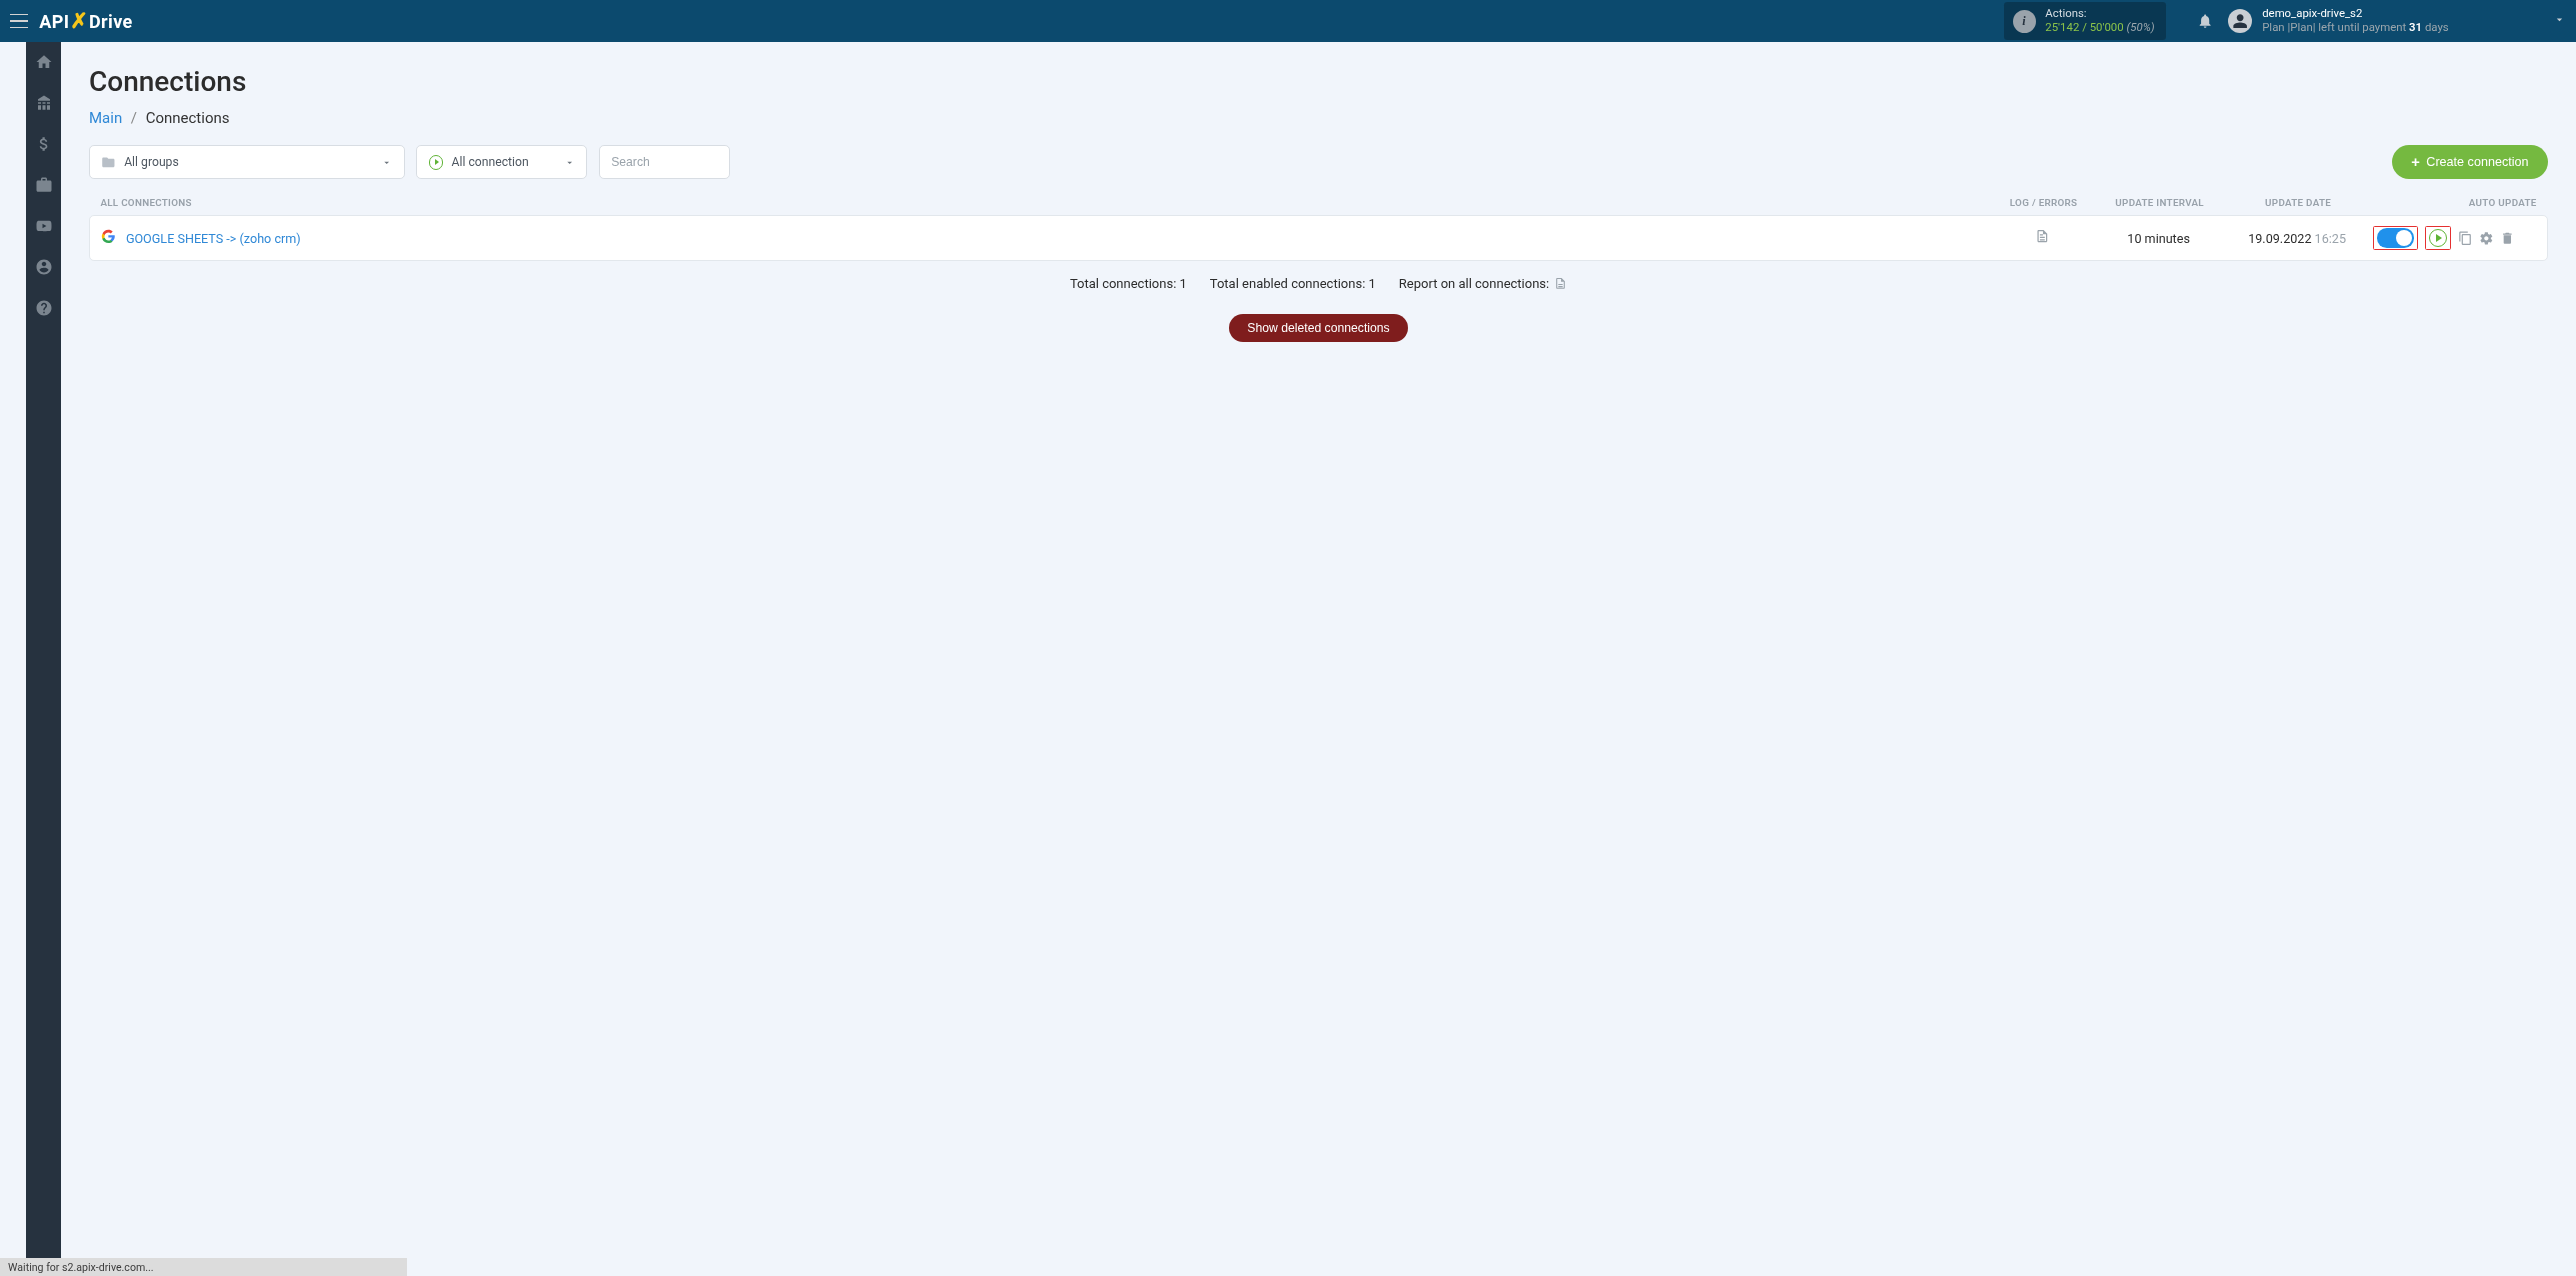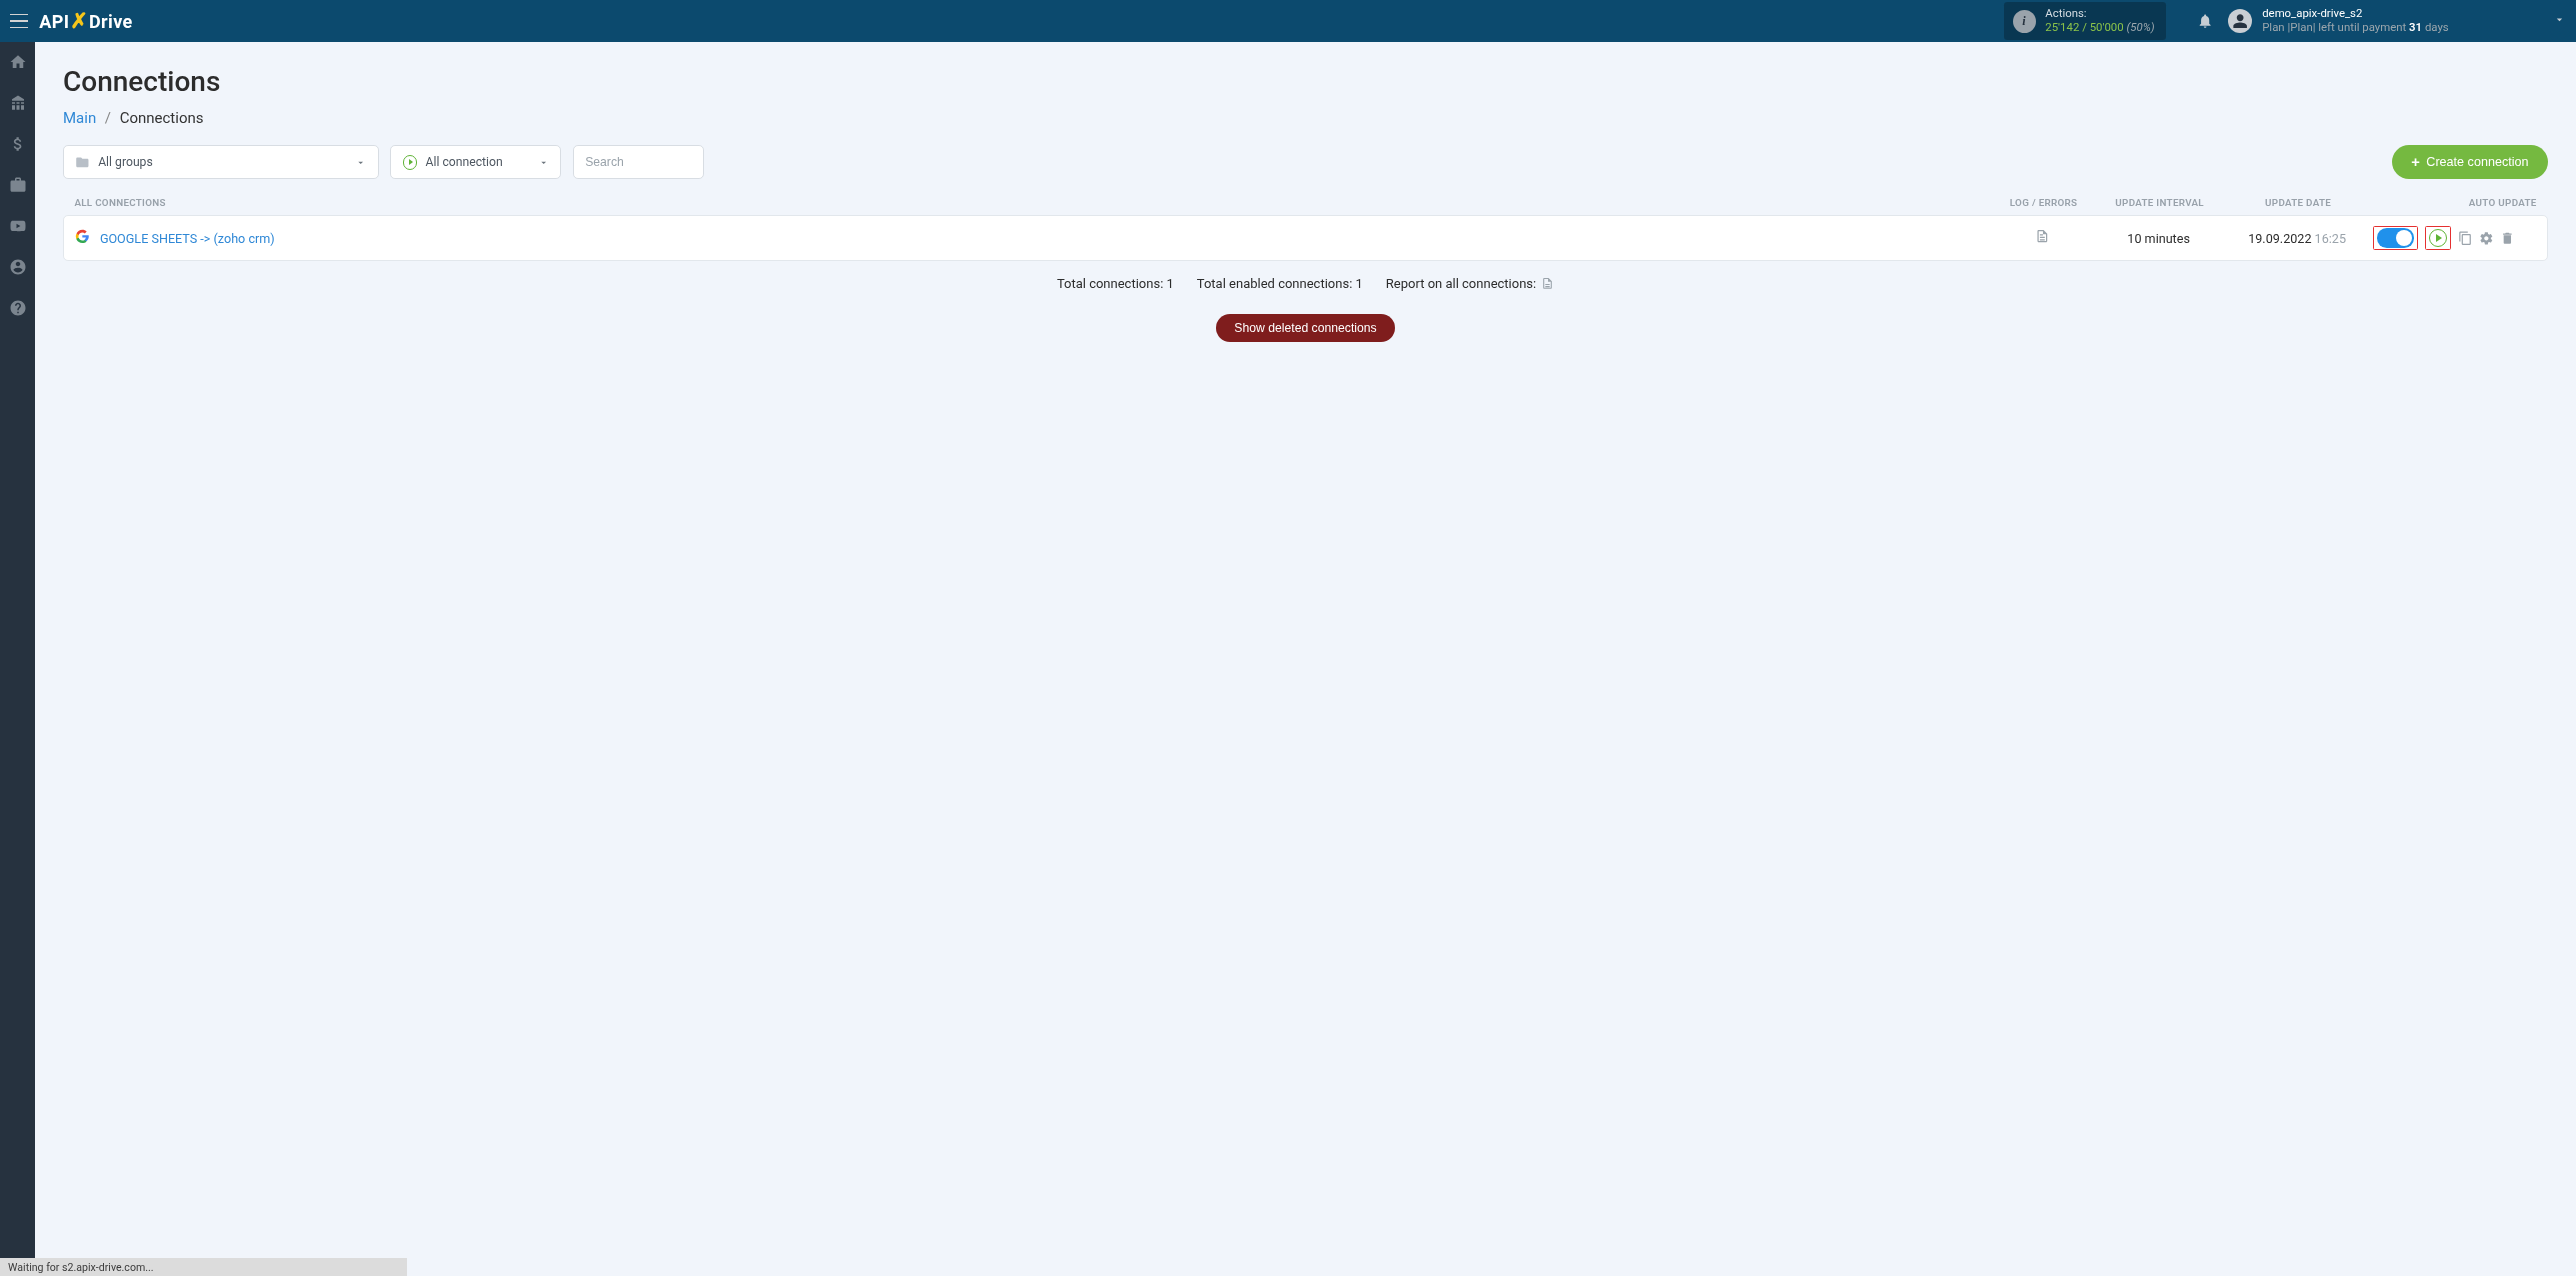--- a/index.html
+++ b/index.html
@@ -49,21 +49,21 @@
   .user-avatar { width:24.4px;height:24.4px;border-radius:50%;background:#c9ced3;display:flex;align-items:center;justify-content:center; }
   .user-avatar svg { fill:#26323f; }
   .user-info { line-height:1.2; font-size:11.4px; }
   .user-info .uname { color:#fff; }
   .user-info .plan { color:#9ba6ad; }
   .user-info .plan .days { color:#fff; font-weight:600; }
   .chev-down { margin-left:98px; cursor:pointer; }
   .chev-down svg { fill:#c7ced4; }
 
   
-  .layout { display:flex; min-height: calc(100vh - 42px); }
+  .layout { display:flex; min-height: calc(100vh - 42px); padding-left: 26px; }
   .sidebar {
     width:35px; background:#26323f;
     display:flex; flex-direction:column; align-items:center;
     padding-top:11.4px; gap:23px;
   }
   .sidebar .nav-icon { width:18px;height:18px; fill:#7b858f; cursor:pointer; }
 
   
   .main { flex:1; padding:23px 28px; position:relative; }
   h1.page-title { font-size:28px; font-weight:500; color:#2c2c2c; margin-bottom:11.4px; }

